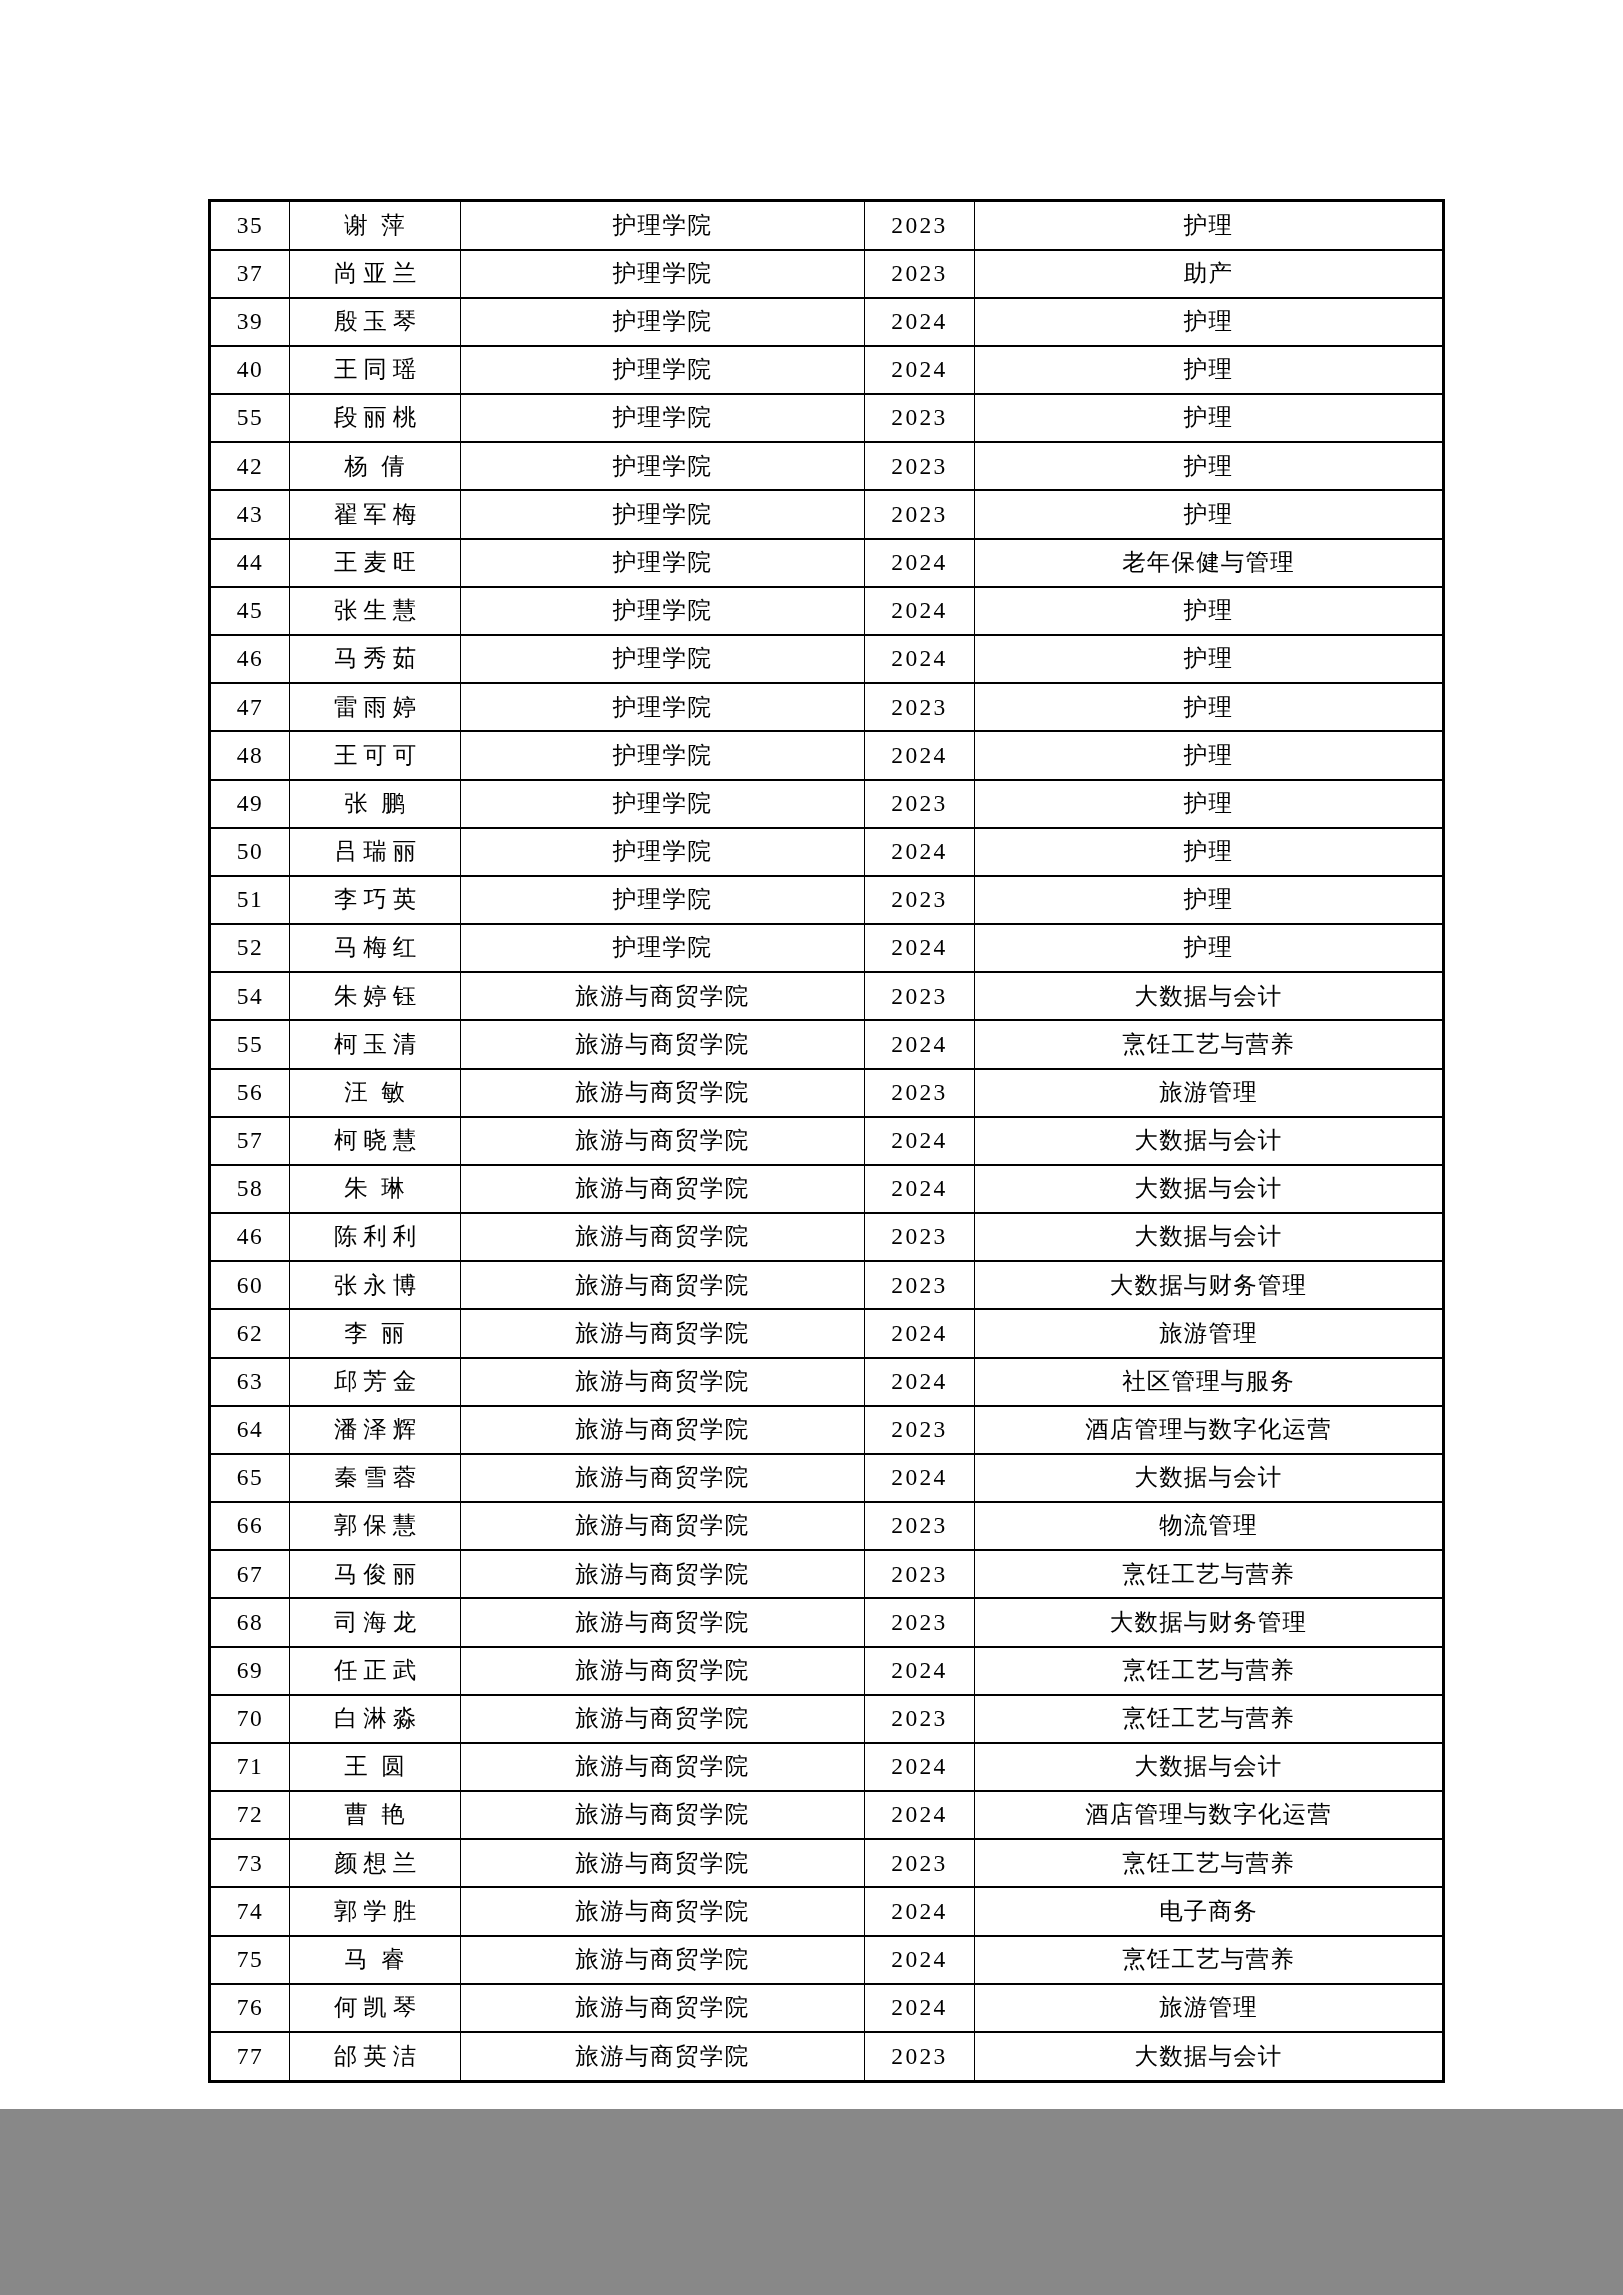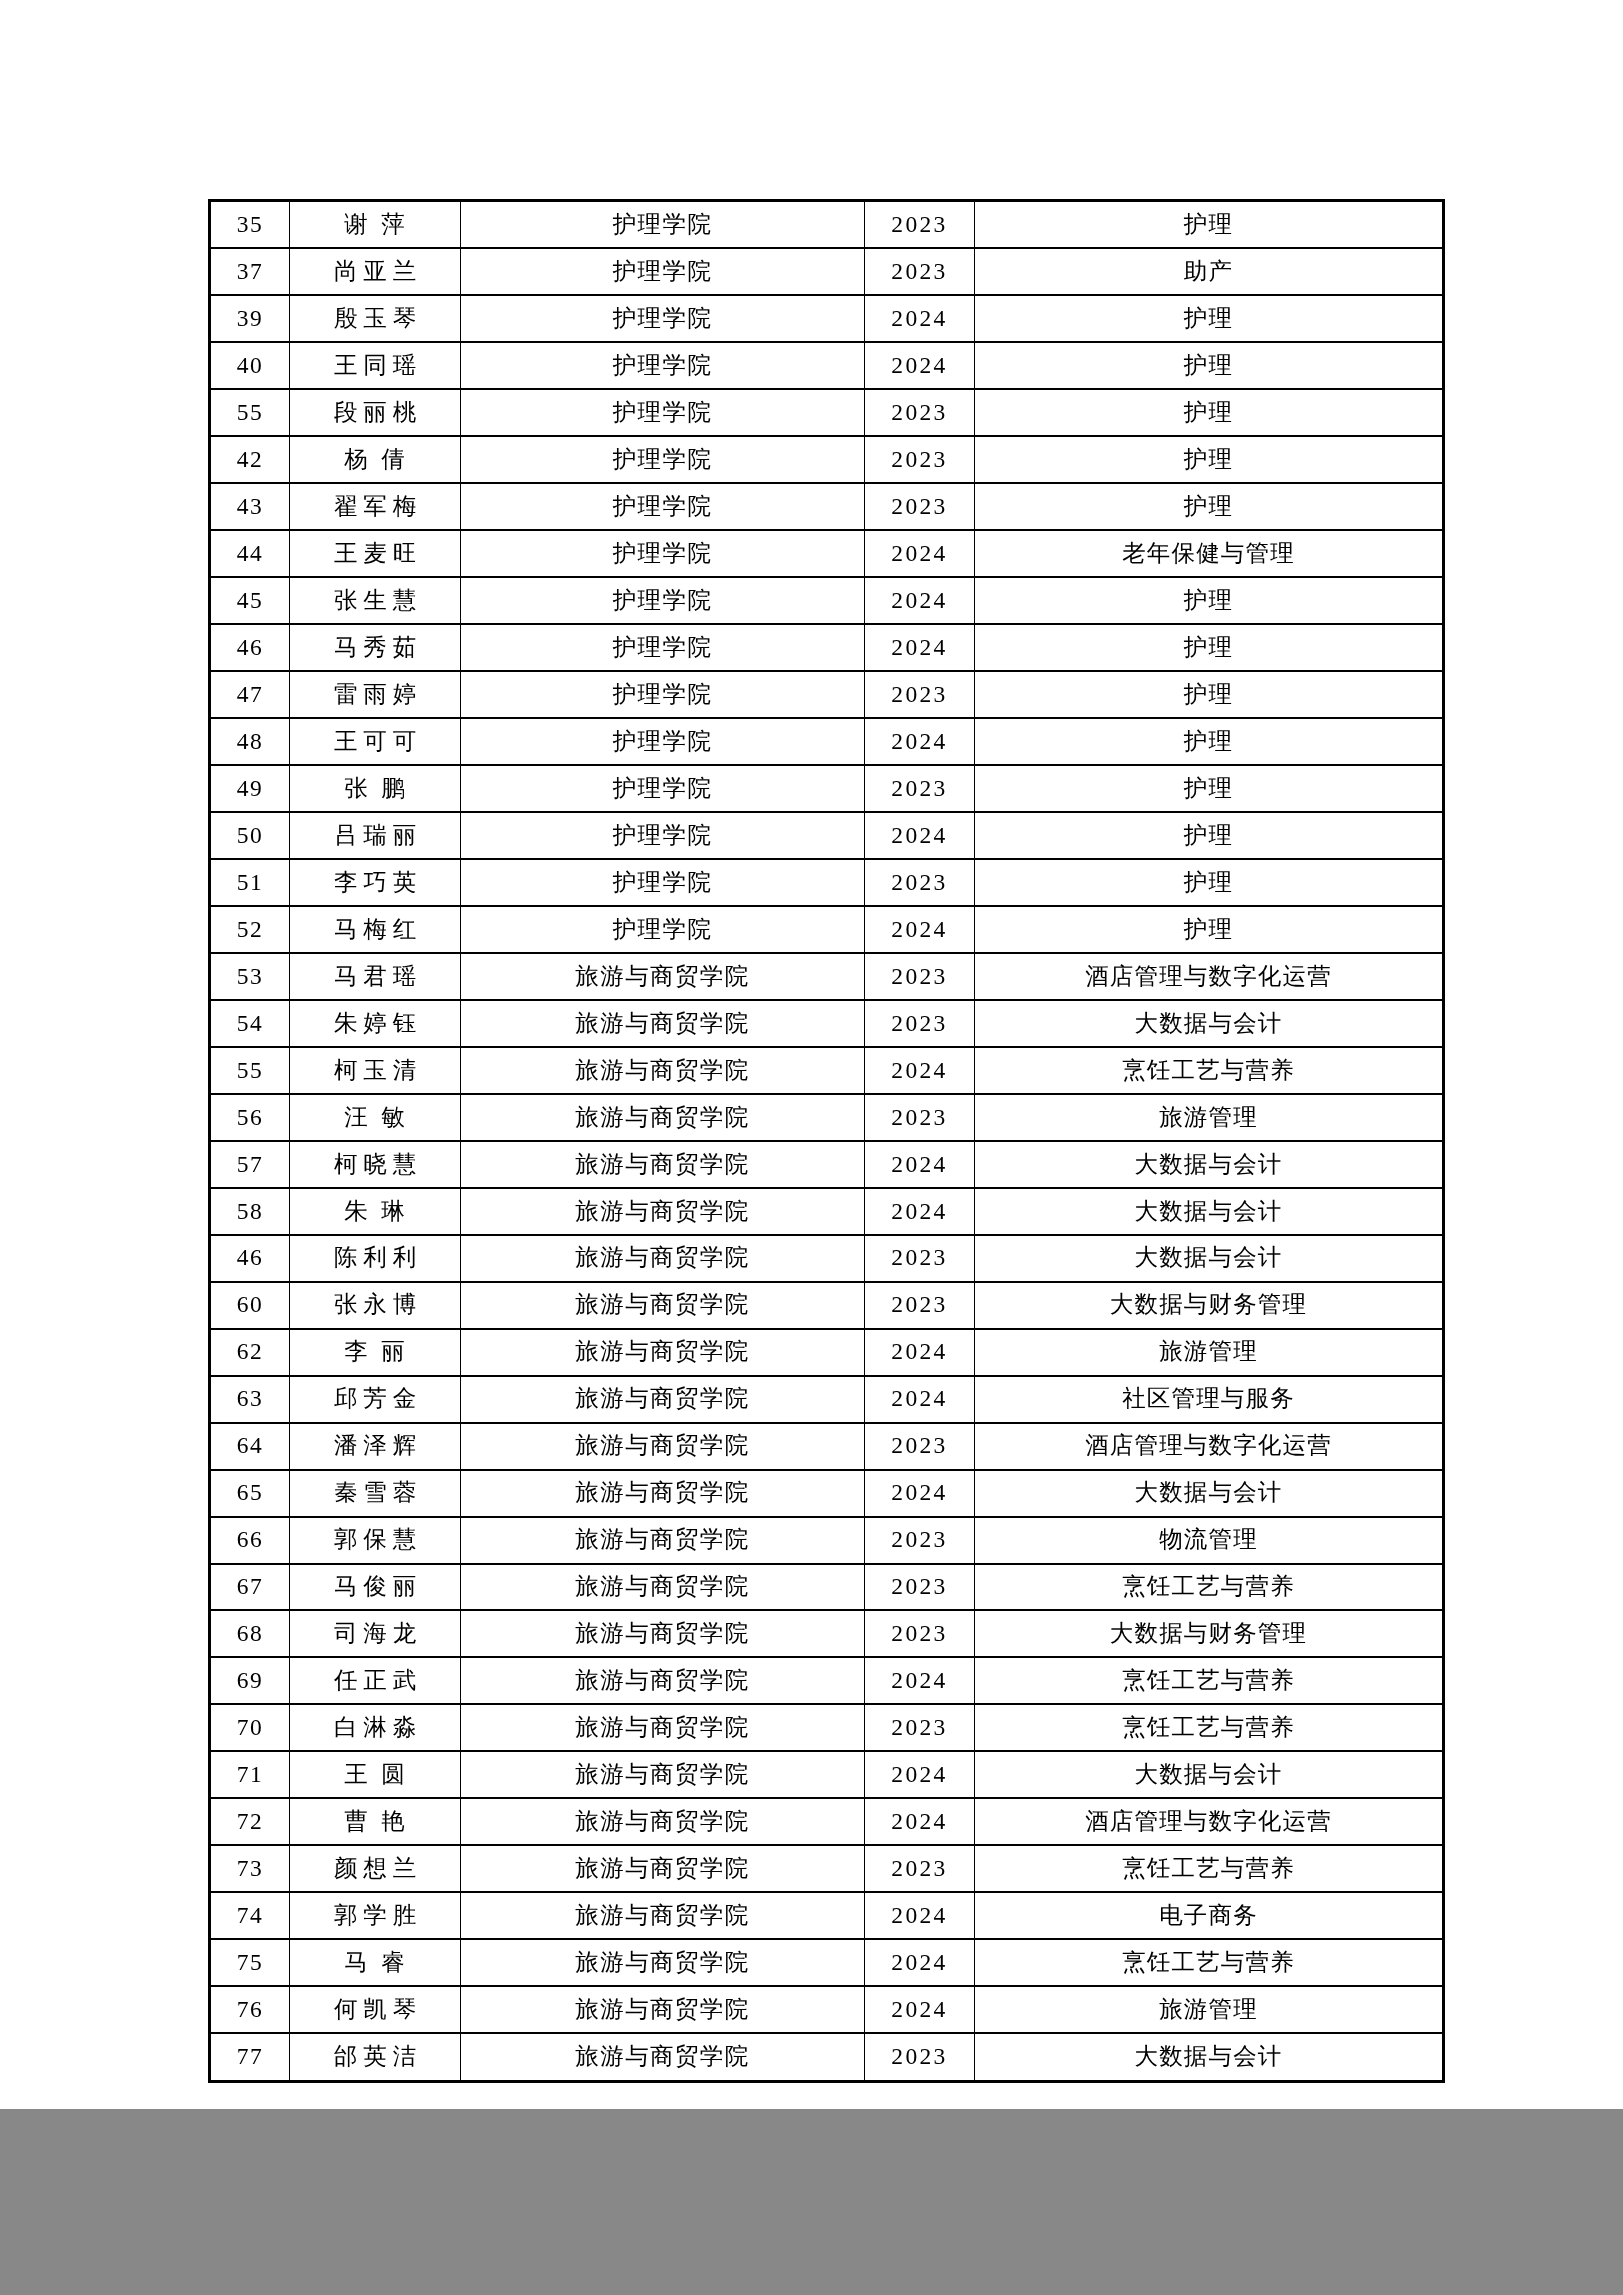--- a/index.html
+++ b/index.html
@@ -171,27 +171,20 @@
             <td class="col-major">护理</td>
           </tr>
           <tr>
             <td class="col-index">52</td>
             <td class="col-name spread">马梅红</td>
             <td class="col-college">护理学院</td>
             <td class="col-year">2024</td>
             <td class="col-major">护理</td>
           </tr>
           <tr>
-            <td class="col-index">53</td>
-            <td class="col-name spread">马君瑶</td>
-            <td class="col-college">旅游与商贸学院</td>
-            <td class="col-year">2023</td>
-            <td class="col-major">酒店管理与数字化运营</td>
-          </tr>
-          <tr>
             <td class="col-index">54</td>
             <td class="col-name spread">朱婷钰</td>
             <td class="col-college">旅游与商贸学院</td>
             <td class="col-year">2023</td>
             <td class="col-major">大数据与会计</td>
           </tr>
           <tr>
             <td class="col-index">55</td>
             <td class="col-name spread">柯玉清</td>
             <td class="col-college">旅游与商贸学院</td>

